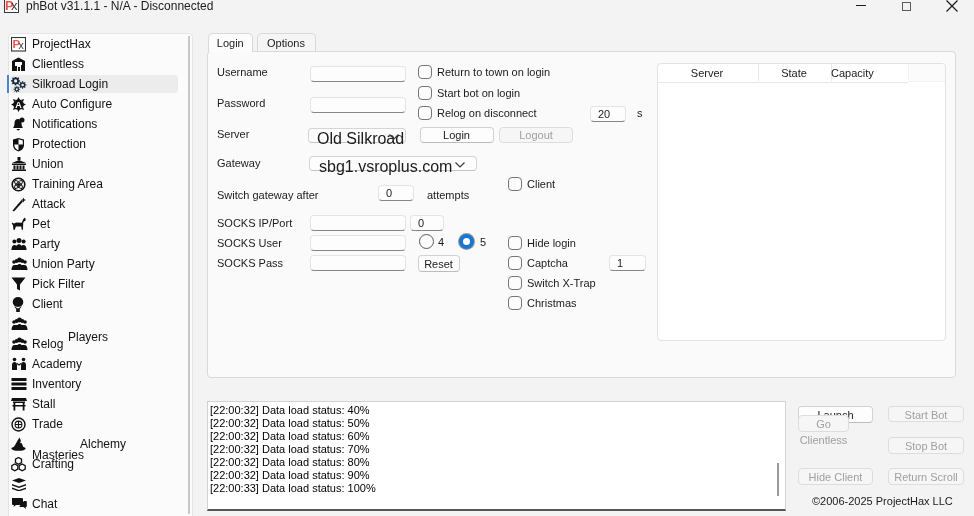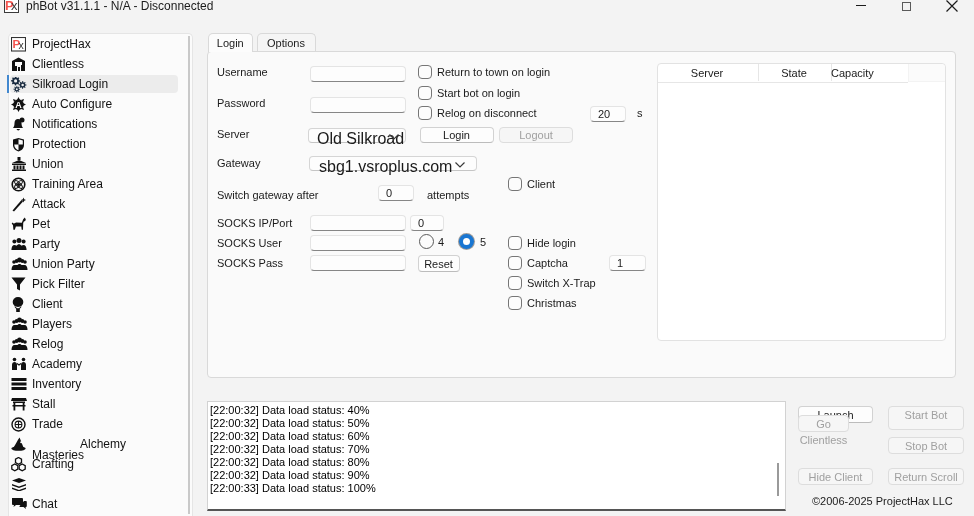--- a/index.html
+++ b/index.html
@@ -193,21 +193,21 @@
       <svg width="17" height="14" viewBox="0 0 17 14">
         <circle cx="3" cy="5" r="1.8" fill="#111"></circle>
         <circle cx="14" cy="5" r="1.8" fill="#111"></circle>
         <circle cx="5.7" cy="4" r="2" fill="#111"></circle>
         <circle cx="11.3" cy="4" r="2" fill="#111"></circle>
         <circle cx="8.5" cy="3" r="2.4" fill="#111"></circle>
         <path d="M0.5 13 C0.5 10 1.5 8 3.5 8 L13.5 8 C15.5 8 16.5 10 16.5 13 Z" fill="#111"></path>
         <path d="M5 13 C5 9.5 6.5 7 8.5 7 C10.5 7 12 9.5 12 13 Z" fill="#111"></path>
       </svg>
     </div>
-    <div class="sideitem" style="top: 317px;">Players</div>
+    <div class="sideitem" style="top: 330px; margin-left: 36px;">Players</div>
     <div class="icon" style="top: 336.5px;">
       <svg width="17" height="14" viewBox="0 0 17 14">
         <circle cx="3" cy="5" r="1.8" fill="#111"></circle>
         <circle cx="14" cy="5" r="1.8" fill="#111"></circle>
         <circle cx="5.7" cy="4" r="2" fill="#111"></circle>
         <circle cx="11.3" cy="4" r="2" fill="#111"></circle>
         <circle cx="8.5" cy="3" r="2.4" fill="#111"></circle>
         <path d="M0.5 13 C0.5 10 1.5 8 3.5 8 L13.5 8 C15.5 8 16.5 10 16.5 13 Z" fill="#111"></path>
         <path d="M5 13 C5 9.5 6.5 7 8.5 7 C10.5 7 12 9.5 12 13 Z" fill="#111"></path>
       </svg>
@@ -361,18 +361,18 @@
 <div class="abs" style="left:210px; top:403.5px; font-size:11px; line-height:13.1px; color:#000; white-space:pre;">[22:00:32] Data load status: 40%
 [22:00:32] Data load status: 50%
 [22:00:32] Data load status: 60%
 [22:00:32] Data load status: 70%
 [22:00:32] Data load status: 80%
 [22:00:32] Data load status: 90%
 [22:00:33] Data load status: 100%</div>
 <div class="abs" style="left:777px; top:463px; width:2px; height:33px; background:#9a9a9a;"></div>
 
 <div class="btn" style="left:798px; top:406px; width:75px; height:17px; line-height:16px;">Launch</div>
-<div class="btn dis" style="left:888px; top:406px; width:76px; height:24px; line-height:16px;">Start Bot</div>
+<div class="btn dis" style="left:888px; top:406px; width:76px; height:16px; line-height:16px;">Start Bot</div>
 <div class="btn dis" style="left:798px; top:415px; width:51px; height:17px; line-height:16px;">Go Clientless</div>
 <div class="btn dis" style="left:888px; top:437px; width:76px; height:17px; line-height:16px;">Stop Bot</div>
 <div class="btn dis" style="left:798px; top:468px; width:75px; height:17px; line-height:16px;">Hide Client</div>
 <div class="btn dis" style="left:888px; top:468px; width:76px; height:17px; line-height:16px;">Return Scroll</div>
 <div class="lbl" style="left:812px; top:495px; font-size:11px;">©2006-2025 ProjectHax LLC</div>
 
 </body></html>

